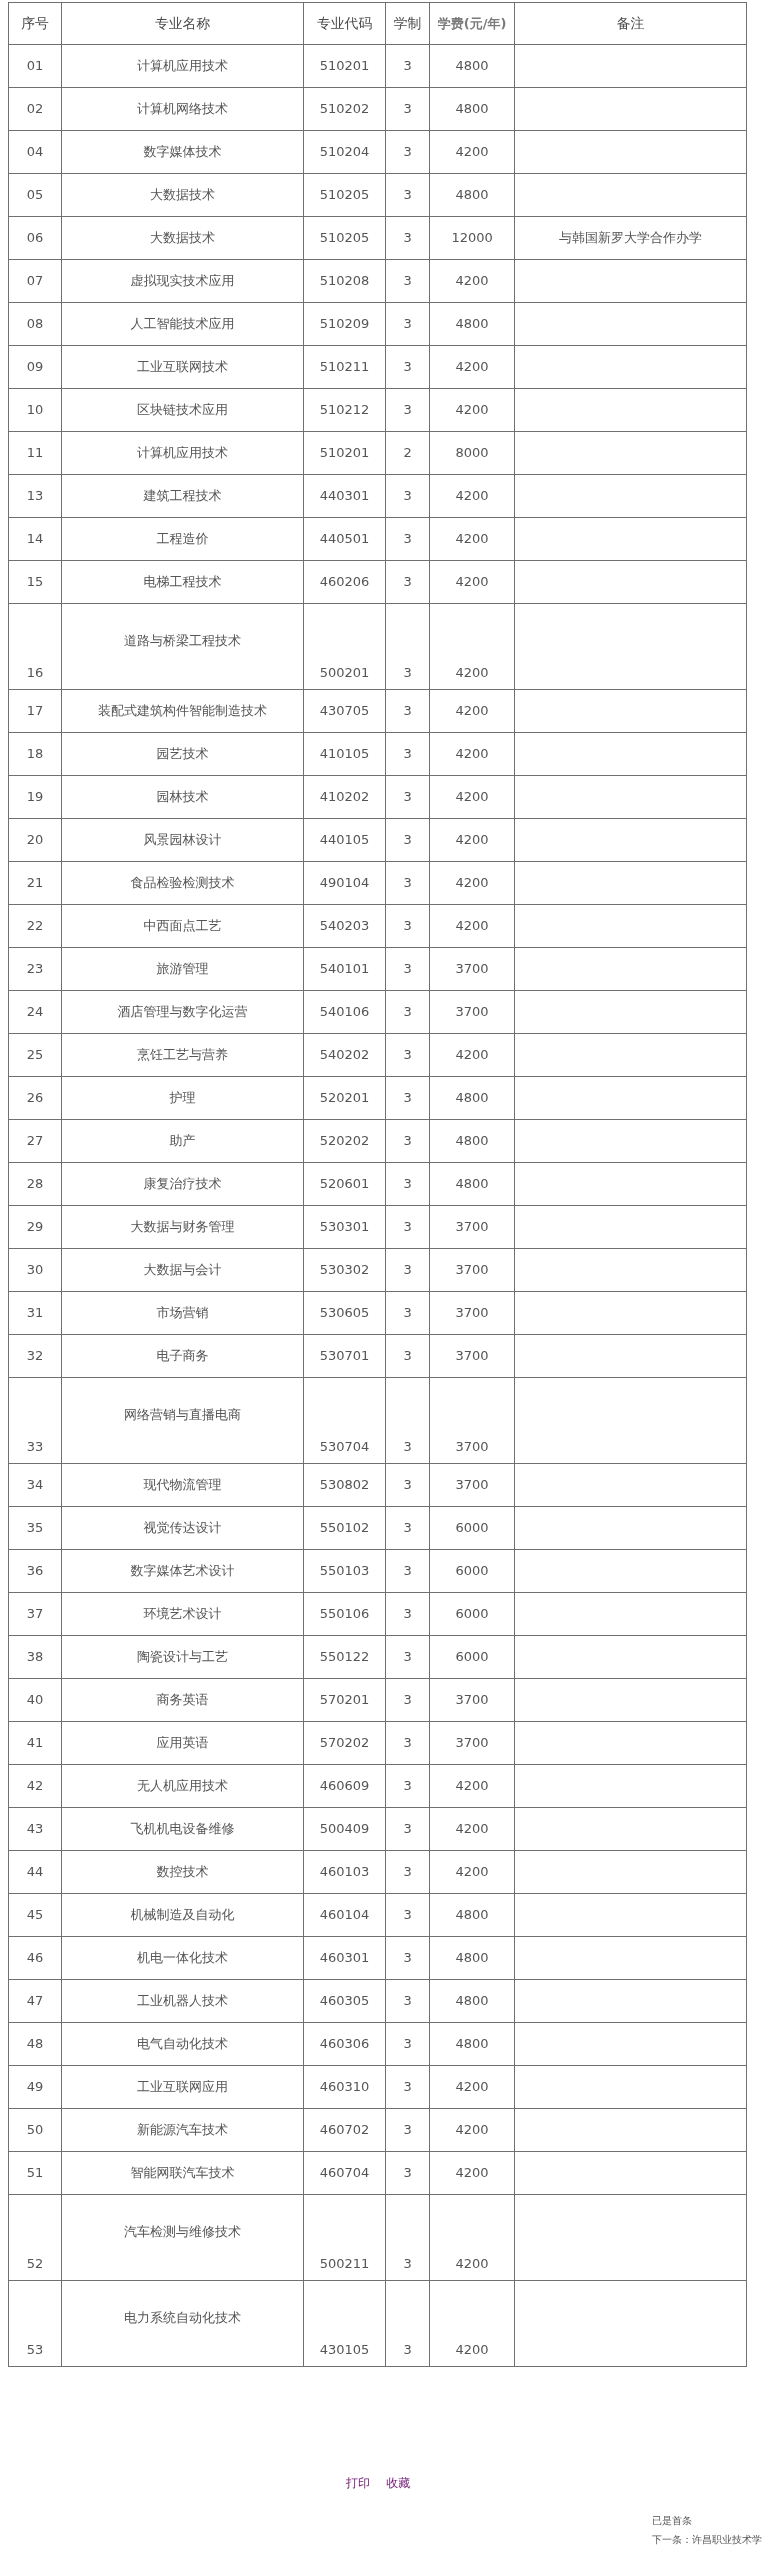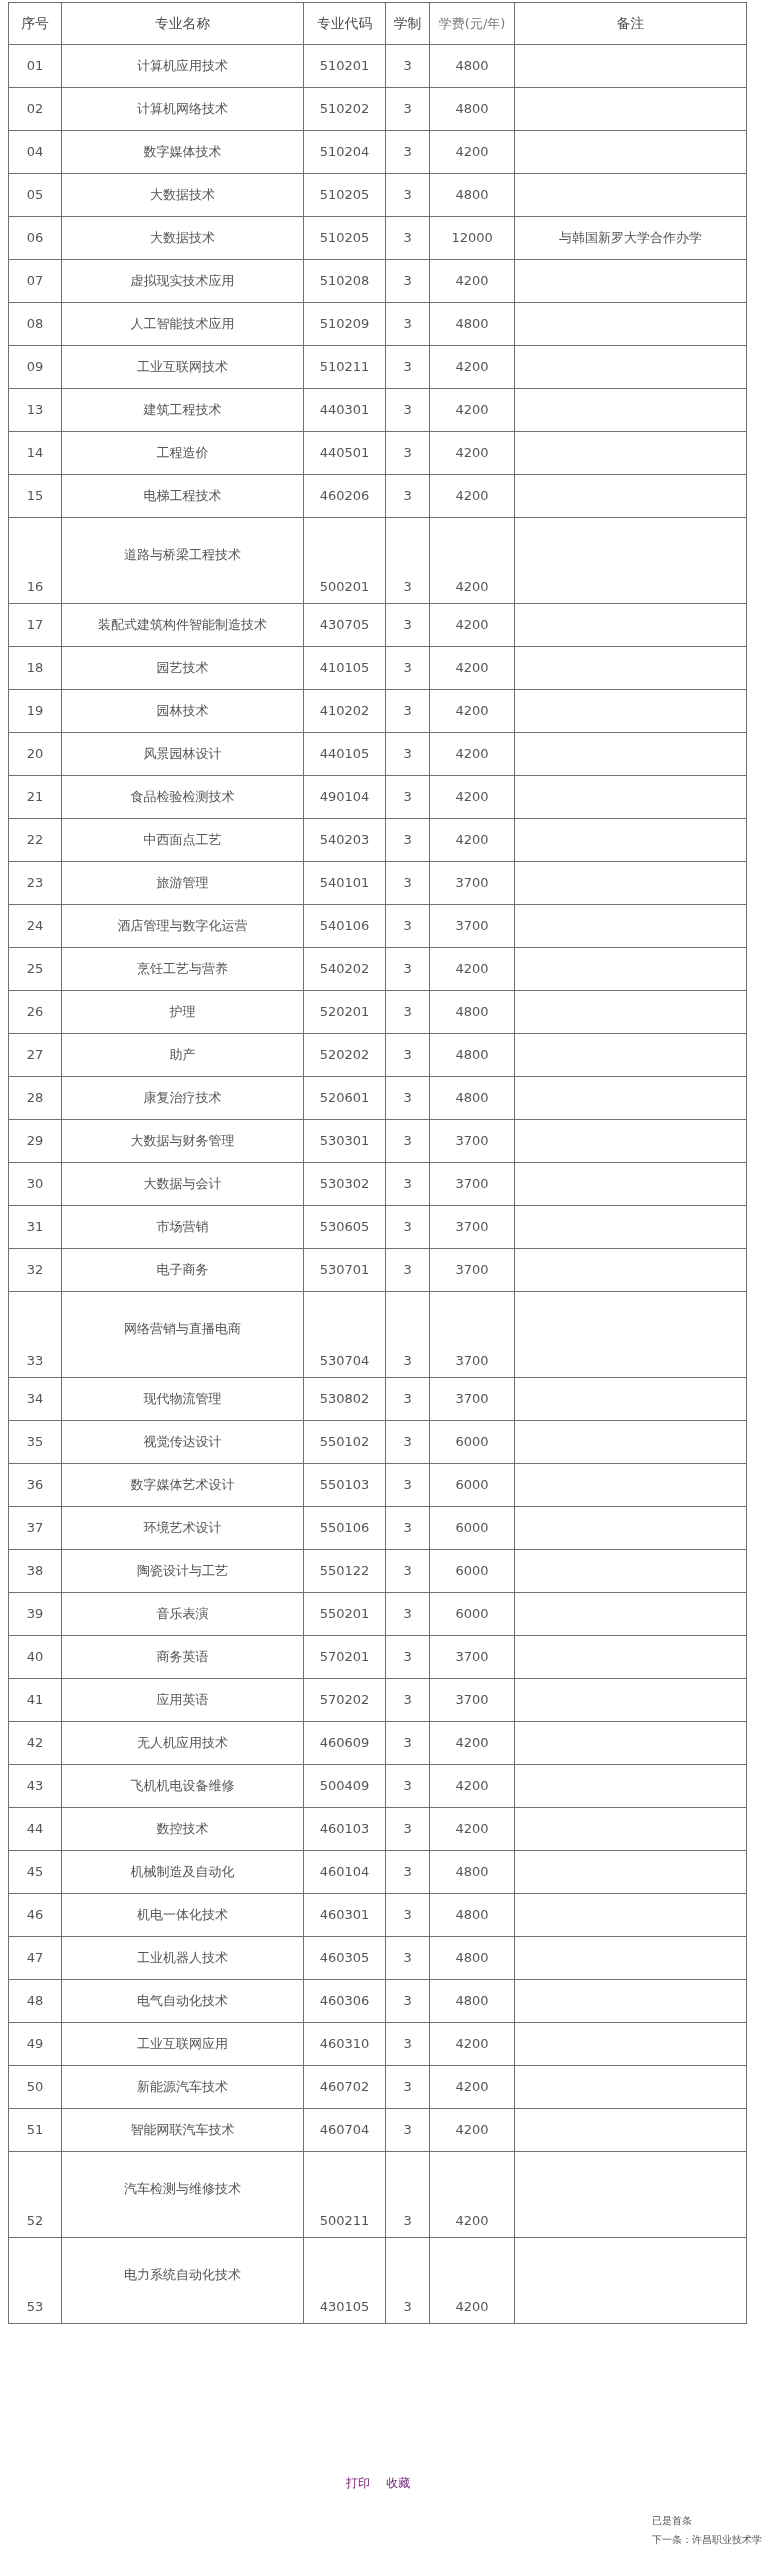--- a/index.html
+++ b/index.html
@@ -2,21 +2,21 @@
 <html style="font-size:10px"><head>
 <meta charset="utf-8">
 <style>
   html, body { margin: 0; padding: 0; background: #ffffff; }
   body { width: 774px; height: 2576px; position: relative; overflow: hidden;
          font-family: "DejaVu Sans", "Liberation Sans", sans-serif; color: #555555; }
   .tbl { position: absolute; left: 8.1px; top: 1.9px; border-collapse: collapse; table-layout: fixed; width: 739px; }
   .tbl td, .tbl th { border: 0.6px solid #707070; text-align: center; padding: 0; font-weight: normal;
                      font-size: 13px; color: #555555; line-height: 1.2; }
   .tbl th { height: 41px; color: #4a4a4a; font-size: 13.8px; margin-top: 40px; }
-  .tbl th.light { color: #7a7a7a; font-family: "DejaVu Sans", sans-serif; font-weight: 400; font-size: 13px; }
+  .tbl th.light { color: #7a7a7a; font-family: "DejaVu Sans", sans-serif; font-weight: 700; font-size: 13px; }
   .tbl tr.r td { height: 42px; }
   .tbl tr.tall td { height: 73px; vertical-align: bottom; padding-bottom: 8px; }
   .tbl tr.tall td.nm { vertical-align: middle; padding-bottom: 12px; }
   col.c1 { width: 53px; } col.c2 { width: 242px; } col.c3 { width: 82px; }
   col.c4 { width: 44px; } col.c5 { width: 85px; } col.c6 { width: 232px; }
   .note { font-size: 12.5px; }
   .actions { position: absolute; top: 2475px; left: 346px; font-size: 12px; color: #701a75; }
   .actions span { margin-right: 12.5px; cursor: pointer; }
   .nav { position: absolute; left: 652px; font-family: "DejaVu Serif", "Liberation Serif", serif;
          font-size: 10px; color: #555; white-space: nowrap; }
@@ -104,20 +104,36 @@
       </tr>
       <tr class="r">
         <td>09</td>
         <td class="nm">工业互联网技术</td>
         <td>510211</td>
         <td>3</td>
         <td>4200</td>
         <td class="note"></td>
       </tr>
       <tr class="r">
+        <td>10</td>
+        <td class="nm">区块链技术应用</td>
+        <td>510212</td>
+        <td>3</td>
+        <td>4200</td>
+        <td class="note"></td>
+      </tr>
+      <tr class="r">
+        <td>11</td>
+        <td class="nm">计算机应用技术</td>
+        <td>510201</td>
+        <td>2</td>
+        <td>8000</td>
+        <td class="note"></td>
+      </tr>
+      <tr class="r">
         <td>13</td>
         <td class="nm">建筑工程技术</td>
         <td>440301</td>
         <td>3</td>
         <td>4200</td>
         <td class="note"></td>
       </tr>
       <tr class="r">
         <td>14</td>
         <td class="nm">工程造价</td>
@@ -307,28 +323,20 @@
         <td class="nm">环境艺术设计</td>
         <td>550106</td>
         <td>3</td>
         <td>6000</td>
         <td class="note"></td>
       </tr>
       <tr class="r">
         <td>38</td>
         <td class="nm">陶瓷设计与工艺</td>
         <td>550122</td>
-        <td>3</td>
-        <td>6000</td>
-        <td class="note"></td>
-      </tr>
-      <tr class="r">
-        <td>39</td>
-        <td class="nm">音乐表演</td>
-        <td>550201</td>
         <td>3</td>
         <td>6000</td>
         <td class="note"></td>
       </tr>
       <tr class="r">
         <td>40</td>
         <td class="nm">商务英语</td>
         <td>570201</td>
         <td>3</td>
         <td>3700</td>

